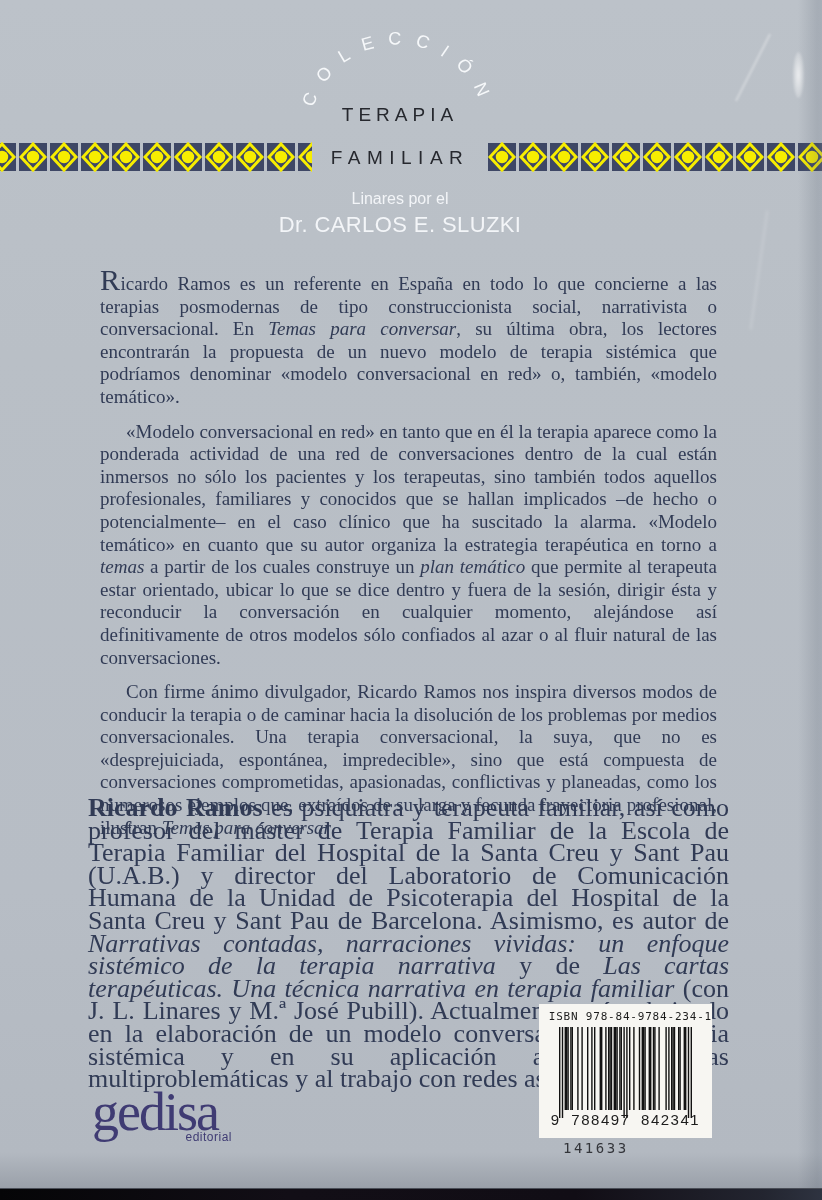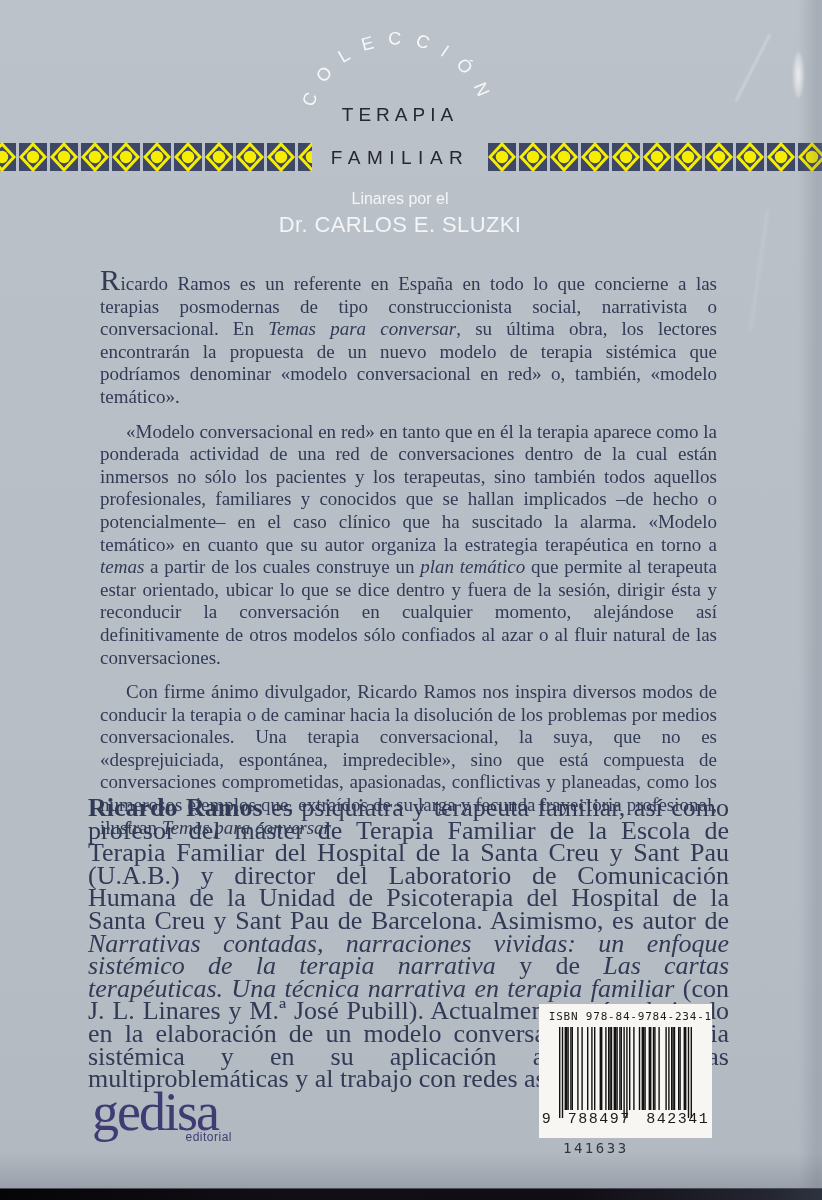--- a/index.html
+++ b/index.html
@@ -59,21 +59,21 @@
     background:#f7f6f2;
   }
   .isbn{
     position:absolute;left:0;top:6px;width:100%;text-align:right;
     font-family:"DejaVu Sans Mono",monospace;font-size:11px;letter-spacing:0.8px;
     color:#1c1c1c;
   }
   .bars{position:absolute;left:20px;top:23px;fill:#121212;}
   .digits{
     position:absolute;left:0;top:107px;width:100%;text-align:center;
-    font-family:Liberation Mono, monospace;font-size:15px;letter-spacing:1.5px;
+    font-family:Liberation Sans, sans-serif;font-size:15px;letter-spacing:1.5px;
     word-spacing:5px;color:#1c1c1c;
   }
   .printcode{
     position:absolute;left:563px;top:1140px;
     font-family:"DejaVu Sans Mono",monospace;font-size:14px;letter-spacing:2.5px;
     color:#33353a;
   }
   
   .publisher{position:absolute;left:92px;top:1086px;width:140px;}
   .gedisa{

